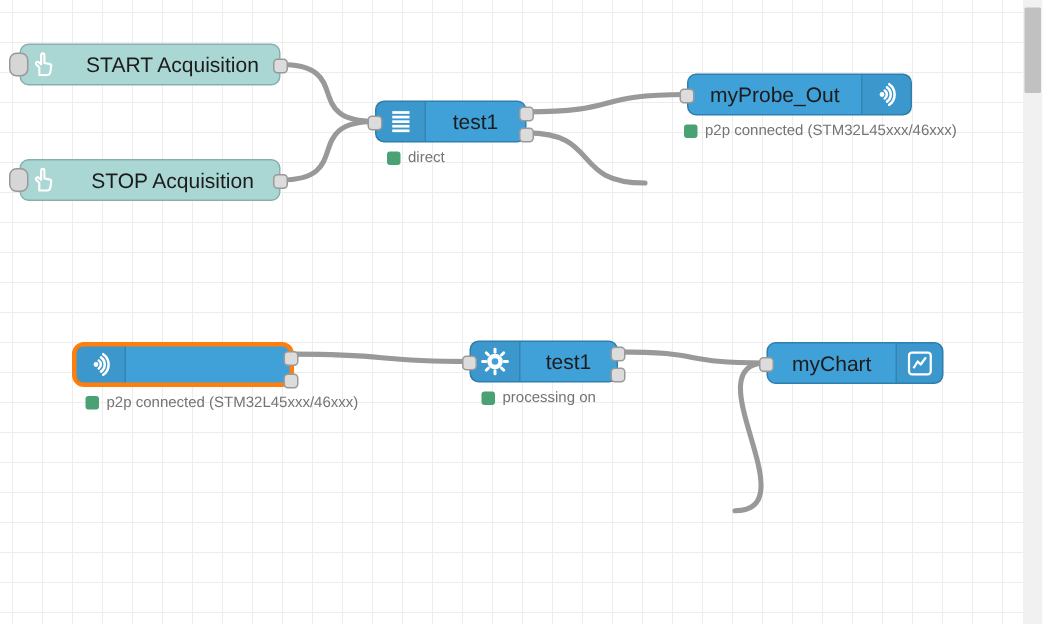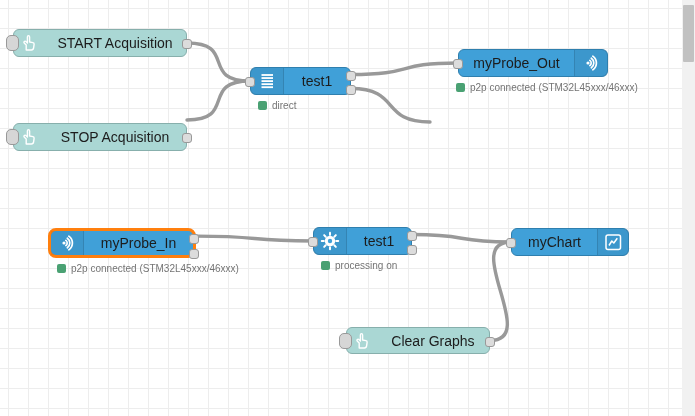--- a/index.html
+++ b/index.html
@@ -51,21 +51,21 @@
   <div class="node" style="left: 13px; top: 29px; width: 174px; height: 28px; background: rgb(170, 215, 212); border-color: rgb(135, 175, 172);">
         <div class="icon-area" style="width: 30px;">
           <svg width="20" height="20" viewBox="0 0 20 20" xmlns="http://www.w3.org/2000/svg">
             <path d="M7.2 17 L7.2 12 L5.4 10.2 q-.9 -.9 -.1 -1.7 q.8 -.8 1.7 .1 L8.4 9.9 L8.4 4 q0 -1.4 1.1 -1.4 q1.1 0 1.1 1.4 L10.6 9 l3.3 .6 q1.4 .3 1.2 1.7 l-.5 3.6 q-.3 2.1 -2.2 2.1 z" fill="none" stroke="#fff" stroke-width="1.4" stroke-linejoin="round"></path>
           </svg>
         </div>
         <span class="label">START Acquisition</span>
         <div class="inject-button"></div>
         <div class="port" style="right: -6px; top: 9px;"></div>
       </div>
-      <div class="node" style="left: 13px; top: 106px; width: 174px; height: 28px; background: rgb(170, 215, 212); border-color: rgb(135, 175, 172); margin-top: 17px;">
+      <div class="node" style="left: 13px; top: 106px; width: 174px; height: 28px; background: rgb(170, 215, 212); border-color: rgb(135, 175, 172);">
         <div class="icon-area" style="width: 30px;">
           <svg width="20" height="20" viewBox="0 0 20 20" xmlns="http://www.w3.org/2000/svg">
             <path d="M7.2 17 L7.2 12 L5.4 10.2 q-.9 -.9 -.1 -1.7 q.8 -.8 1.7 .1 L8.4 9.9 L8.4 4 q0 -1.4 1.1 -1.4 q1.1 0 1.1 1.4 L10.6 9 l3.3 .6 q1.4 .3 1.2 1.7 l-.5 3.6 q-.3 2.1 -2.2 2.1 z" fill="none" stroke="#fff" stroke-width="1.4" stroke-linejoin="round"></path>
           </svg>
         </div>
         <span class="label">STOP Acquisition</span>
         <div class="inject-button"></div>
         <div class="port" style="right: -6px; top: 9px;"></div>
       </div>
       <div class="node" style="left: 250px; top: 67px; width: 101px; height: 28px; background: rgb(64, 160, 216); border-color: rgb(47, 127, 174);">
@@ -105,21 +105,20 @@
       </div>
       <div class="node selected" style="left: 48px; top: 228px; width: 148px; height: 30px; background: rgb(64, 160, 216); border-color: rgb(255, 127, 14);">
         <div class="icon-area shaded sep-right" style="width: 32px;">
           <svg width="20" height="20" viewBox="0 0 20 20" xmlns="http://www.w3.org/2000/svg">
             <circle cx="7" cy="10" r="1.6" fill="#fff"></circle>
             <path d="M 8.84 7.38 A 3.2 3.2 0 0 1 8.84 12.62" fill="none" stroke="#fff" stroke-width="1.7" stroke-linecap="round"></path>
             <path d="M 10.33 5.25 A 5.8 5.8 0 0 1 10.33 14.75" fill="none" stroke="#fff" stroke-width="1.7" stroke-linecap="round"></path>
             <path d="M 11.82 3.12 A 8.4 8.4 0 0 1 11.82 16.88" fill="none" stroke="#fff" stroke-width="1.7" stroke-linecap="round"></path>
           </svg>
         </div>
-        <span class="label">myProbe_In</span>
         <div class="port" style="right: -6px; top: 3.1px;"></div>
         <div class="port" style="right: -6px; top: 18.1px;"></div>
       </div>
       <div class="status" style="left: 57px; top: 262px;">
         <span class="status-dot" style="background: rgb(74, 161, 115);"></span>
         <span class="status-text">p2p connected (STM32L45xxx/46xxx)</span>
       </div>
       <div class="node" style="left: 313px; top: 227px; width: 99px; height: 28px; background: rgb(64, 160, 216); border-color: rgb(47, 127, 174);">
         <div class="icon-area shaded sep-right" style="width: 32px;">
           <svg width="20" height="20" viewBox="0 0 20 20" xmlns="http://www.w3.org/2000/svg">
@@ -147,27 +146,17 @@
       <div class="node" style="left: 511px; top: 228px; width: 118px; height: 28px; background: rgb(64, 160, 216); border-color: rgb(47, 127, 174);">
         <span class="label">myChart</span>
         <div class="icon-area shaded sep-left" style="width: 30px;">
           <svg width="20" height="20" viewBox="0 0 20 20" xmlns="http://www.w3.org/2000/svg">
             <rect x="3" y="3" width="14.5" height="14.5" rx="2" fill="none" stroke="#fff" stroke-width="1.5"></rect>
             <polyline points="6,13.5 8.8,9 10.8,11 14.3,6.2" fill="none" stroke="#fff" stroke-width="1.5" stroke-linejoin="round"></polyline>
           </svg>
         </div>
         <div class="port" style="left: -6px; top: 9px;"></div>
       </div>
-      <div class="node" style="left: 346px; top: 327px; width: 144px; height: 27px; background: rgb(170, 215, 212); border-color: rgb(135, 175, 172);">
-        <div class="icon-area" style="width: 30px;">
-          <svg width="20" height="20" viewBox="0 0 20 20" xmlns="http://www.w3.org/2000/svg">
-            <path d="M7.2 17 L7.2 12 L5.4 10.2 q-.9 -.9 -.1 -1.7 q.8 -.8 1.7 .1 L8.4 9.9 L8.4 4 q0 -1.4 1.1 -1.4 q1.1 0 1.1 1.4 L10.6 9 l3.3 .6 q1.4 .3 1.2 1.7 l-.5 3.6 q-.3 2.1 -2.2 2.1 z" fill="none" stroke="#fff" stroke-width="1.4" stroke-linejoin="round"></path>
-          </svg>
-        </div>
-        <span class="label">Clear Graphs</span>
-        <div class="inject-button"></div>
-        <div class="port" style="right: -6px; top: 8.5px;"></div>
-      </div>
     </div>
   <div class="scroll-track">
     <div class="scroll-thumb" id="scroll-thumb" style="top: 5px; height: 57px;"></div>
   </div>
 </div>
 
 </body></html>

